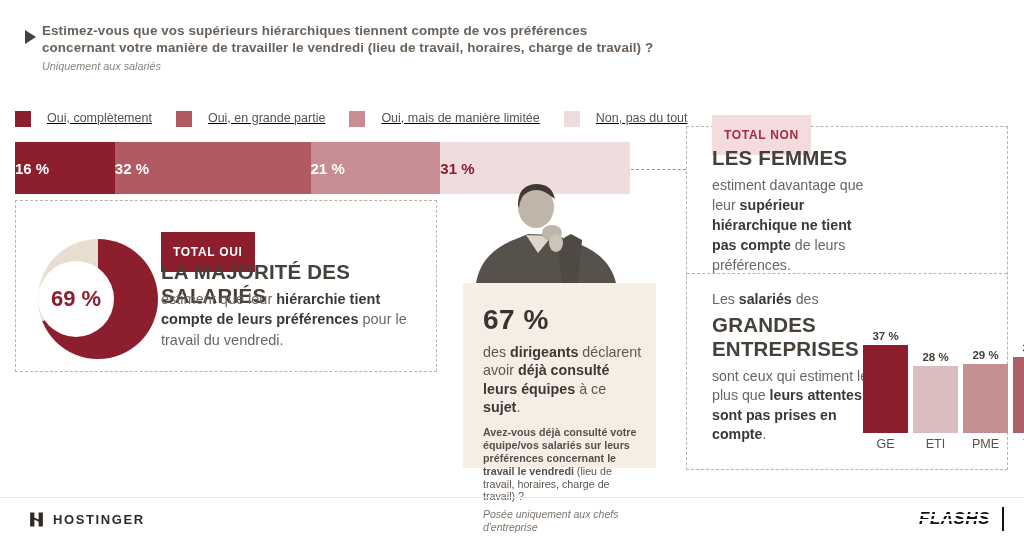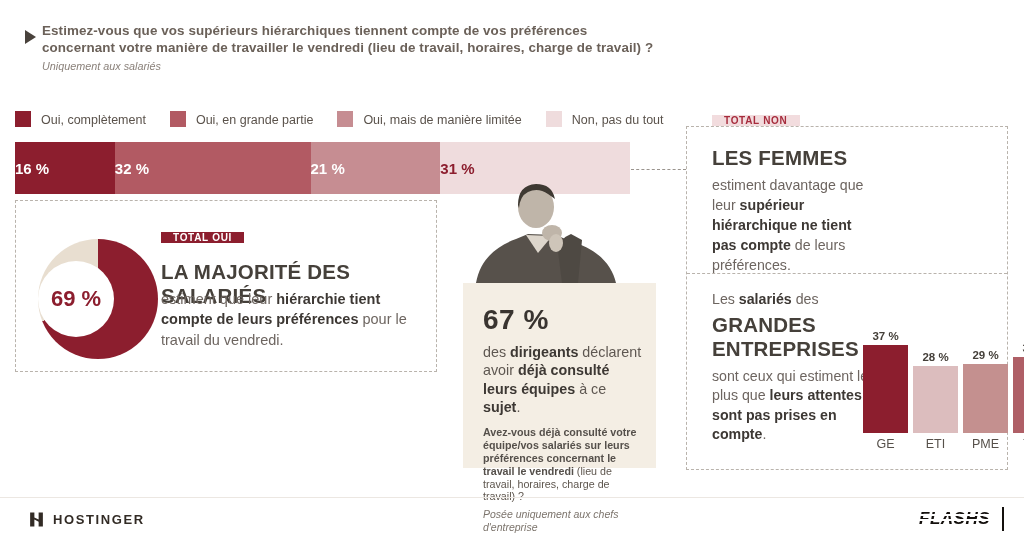--- a/index.html
+++ b/index.html
@@ -8,38 +8,38 @@
 
   
   .bullet { position:absolute; left:25px; top:30px; width:0; height:0;
             border-left:11px solid #49423C; border-top:7px solid transparent; border-bottom:7px solid transparent; }
   .question { position:absolute; left:42px; top:22px; width:615px; font-size:13.4px; font-weight:700;
               line-height:1.3; color:#6B6159; letter-spacing:.1px; }
   .audience { position:absolute; left:42px; top:60px; font-size:10.8px; font-style:italic; color:#8A817A; }
 
   
   .legend { position:absolute; left:15px; top:111px; display:flex; gap:24px; align-items:center; }
-  .lg-item { display:flex; align-items:flex-end; gap:10px; }
+  .lg-item { display:flex; align-items:flex-start; gap:16px;text-decoration:underline; }
   .swatch { width:16px; height:16px; display:inline-block; }
   .lg-label { font-size:12.5px; color:#5A524B; }
 
   
   .stacked-bar { position:absolute; left:15px; top:142px; width:615px; height:52px; display:flex; }
   .seg { display:flex; align-items:center; padding-right:4px; }
   .seg-label { font-size:15px; font-weight:700; }
   .connector { position:absolute; left:631px; top:169px; width:55px; border-top:1px dashed #9A948E; }
 
   
   .left-box { position:absolute; left:15px; top:200px; width:422px; height:172px; border:1px dashed #B9B3AC; }
   .donut { position:absolute; left:22px; top:38px; width:120px; height:120px; border-radius:50%;
            display:flex; align-items:center; justify-content:flex-start; }
   .donut-hole { width:76px; height:76px; border-radius:50%; background:#fff;
                 display:flex; align-items:center; justify-content:center; }
   .donut-hole span { font-size:22px; font-weight:700; color:#8C1E2E; }
-  .badge { font-size:10px; font-weight:700; letter-spacing:.7px; padding:0 12px; display:inline-block; }
+  .badge { font-size:12px; font-weight:700; letter-spacing:.7px; padding:13px 12px; display:inline-block; }
   .badge-dark { position:absolute; left:145px; top:31px; background:#8C1E2E; color:#FFFFFF; }
   .panel-heading { font-size:20.5px; font-weight:700; color:#45403A; letter-spacing:.2px; }
   .lb-heading { position:absolute; left:145px; top:59px; }
   .lb-body { position:absolute; left:145px; top:88px; width:268px; font-size:14.5px; line-height:1.4; color:#6D6560; }
   .b { font-weight:700; color:#3D3834; }
 
   
   .man { position:absolute; left:470px; top:177px; width:162px; height:106px; }
   .mid-box { position:absolute; left:463px; top:283px; width:193px; height:185px; background:#F4EEE4;
              padding:21px 14px 0 20px; }

